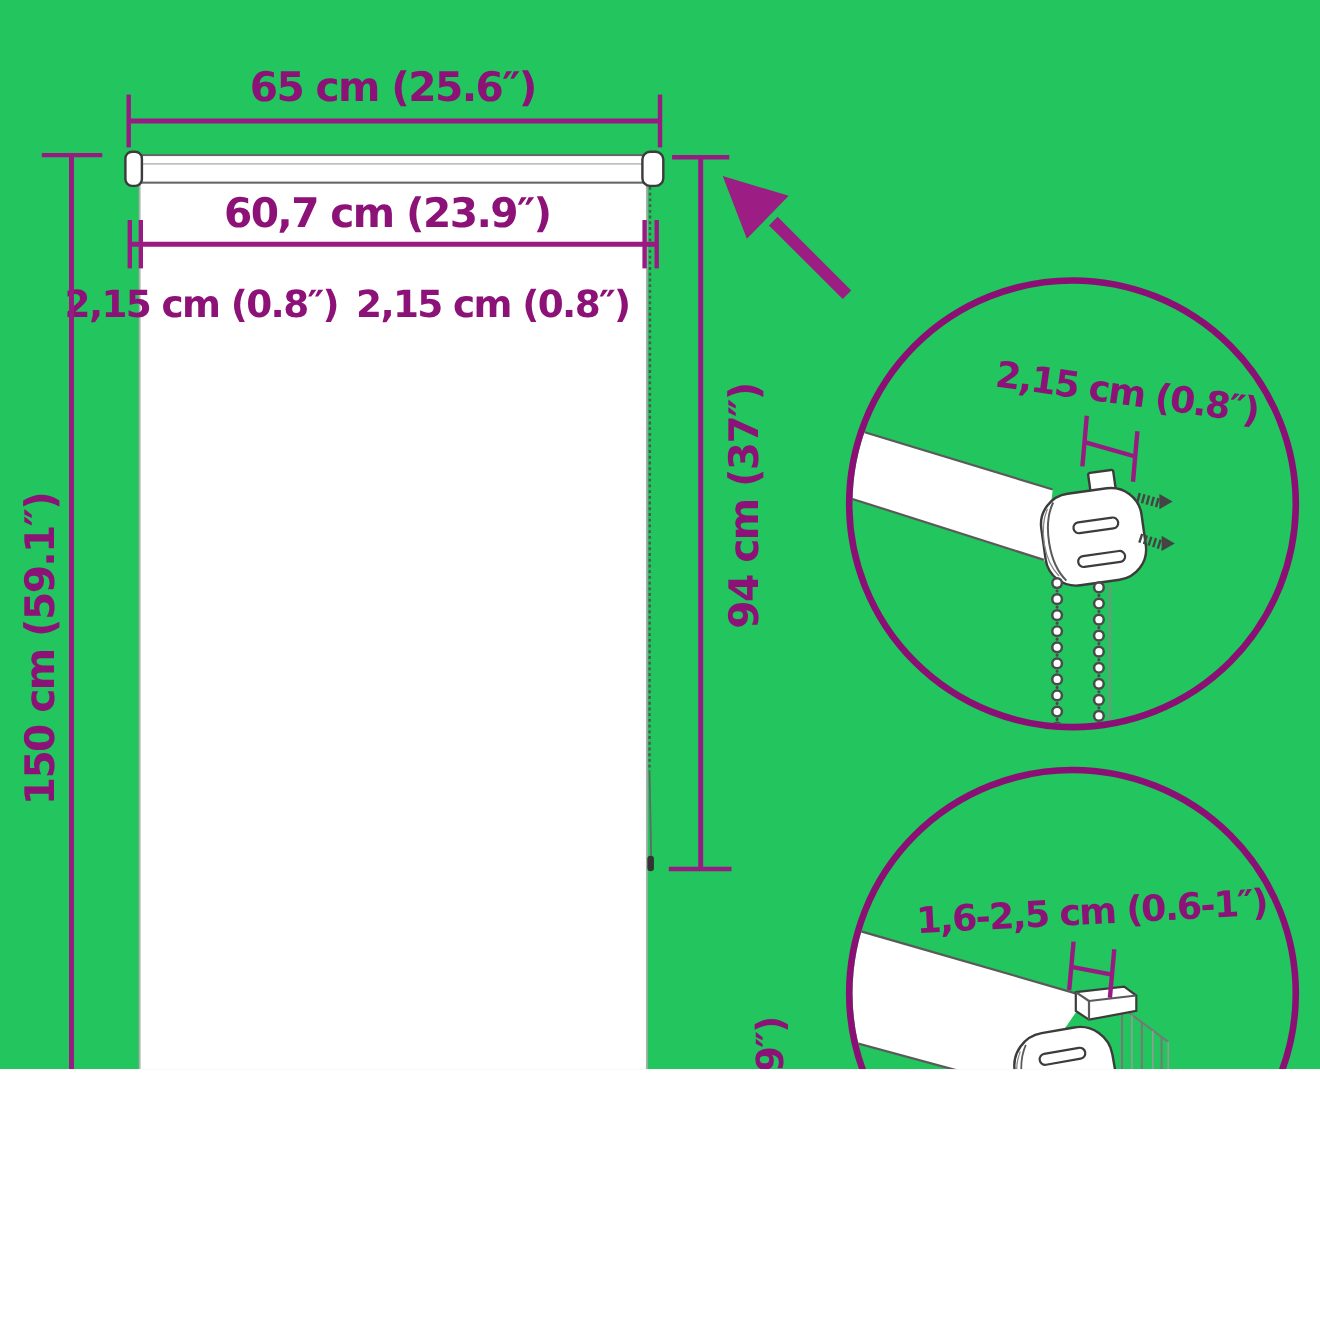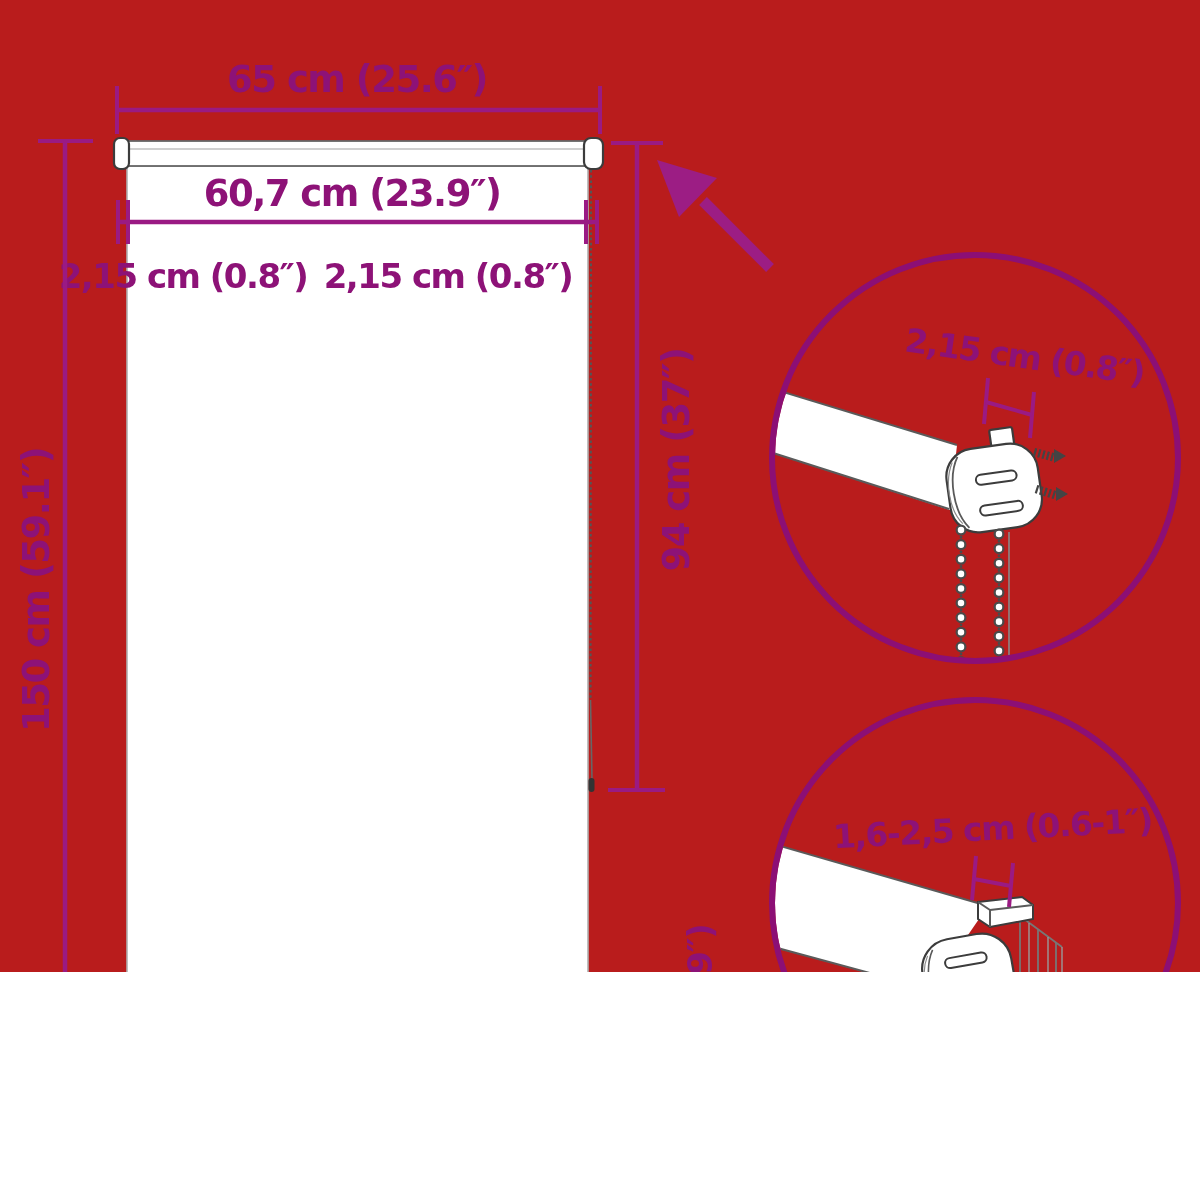--- a/index.html
+++ b/index.html
@@ -1,16 +1,16 @@
 <!DOCTYPE html>
 <html><head>
 <meta charset="utf-8">
 <style>
   html,body{margin:0;padding:0;background:#fff;}
-  #stage{width:1200px;height:972px;position:relative;background:#b91c1c;overflow:hidden;}
+  #stage{width:1200px;height:972px;position:relative;background:#22c55e;overflow:hidden;}
   svg{display:block;}
   text{
     font-family:"DejaVu Sans","Liberation Sans",sans-serif;
     font-weight:bold;
     fill:#8d1277;
     letter-spacing:-1.5px;
   }
   .t37{font-size:37px;}
   .t34{font-size:34px;}
   .t33{font-size:33px;}

